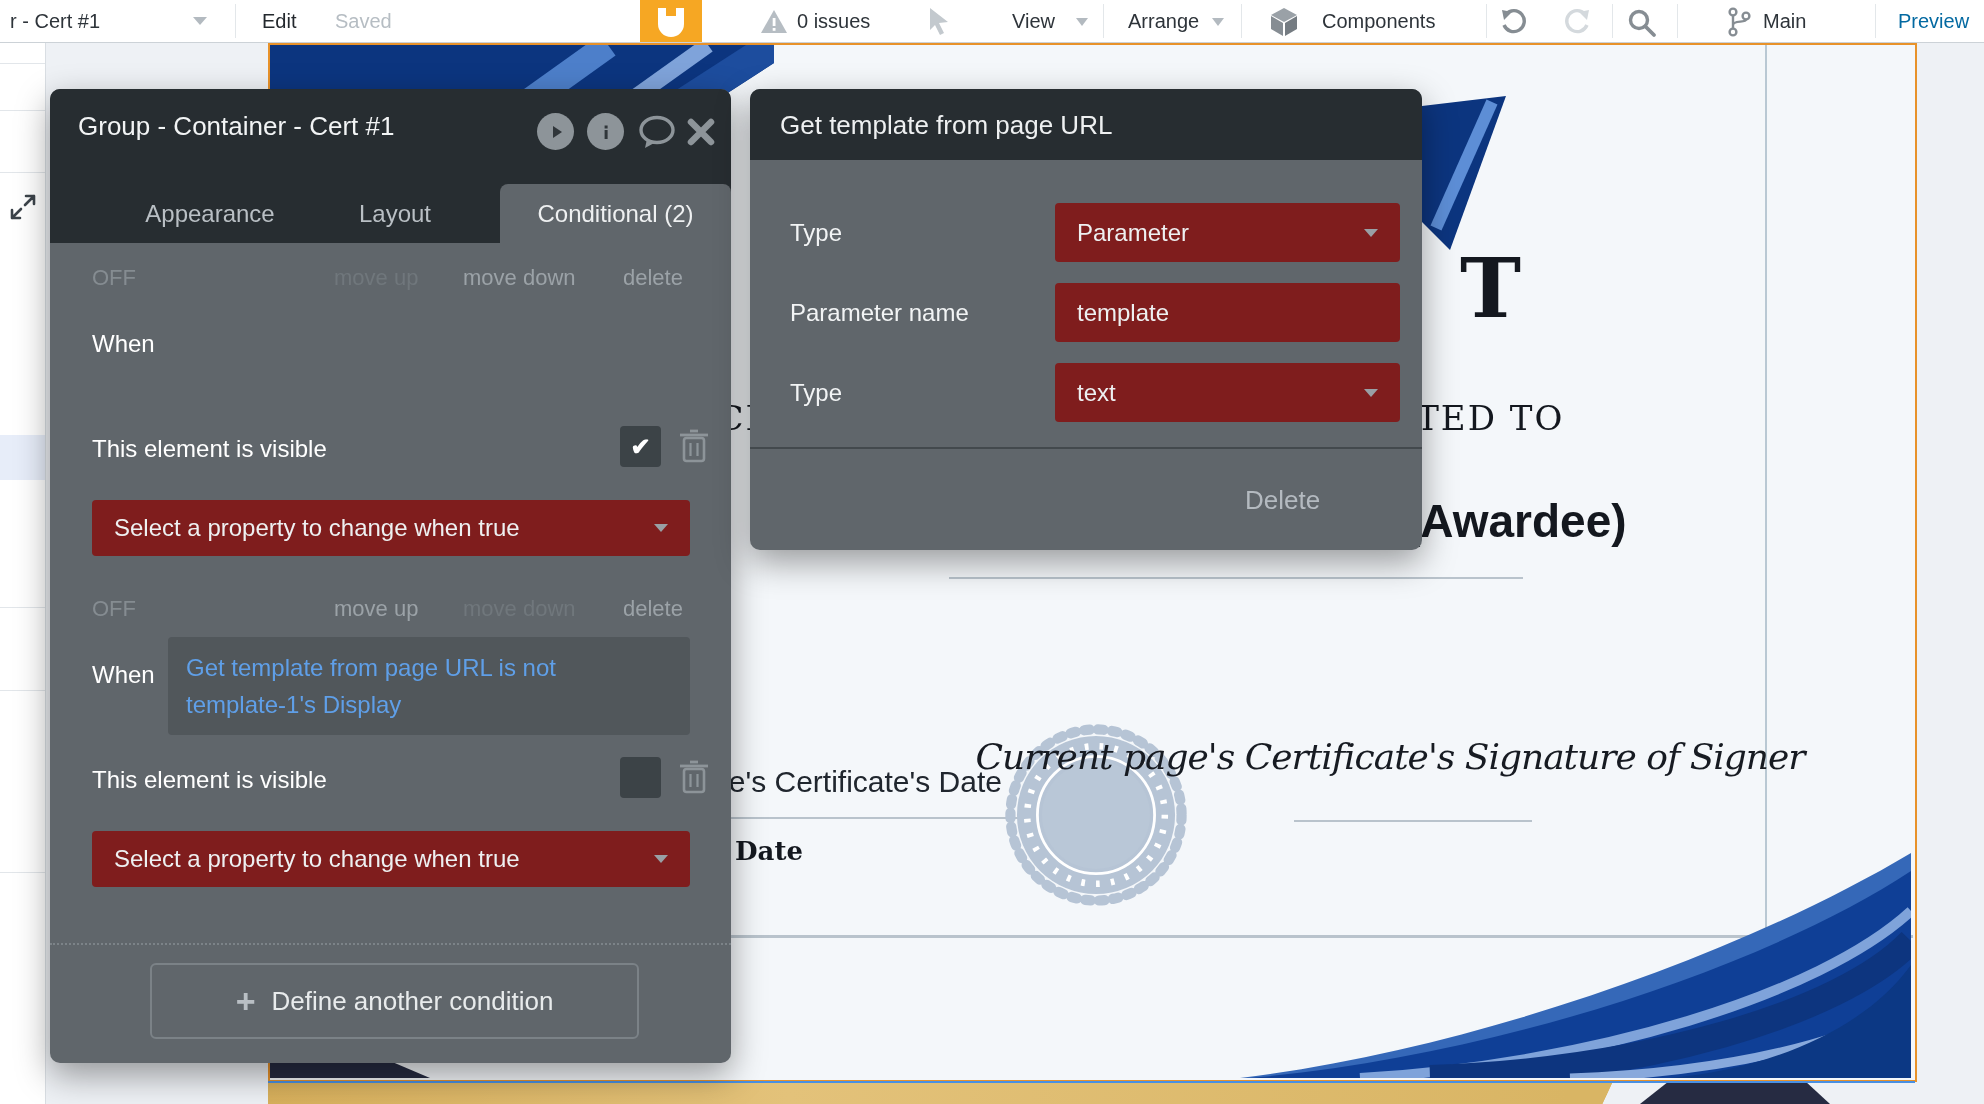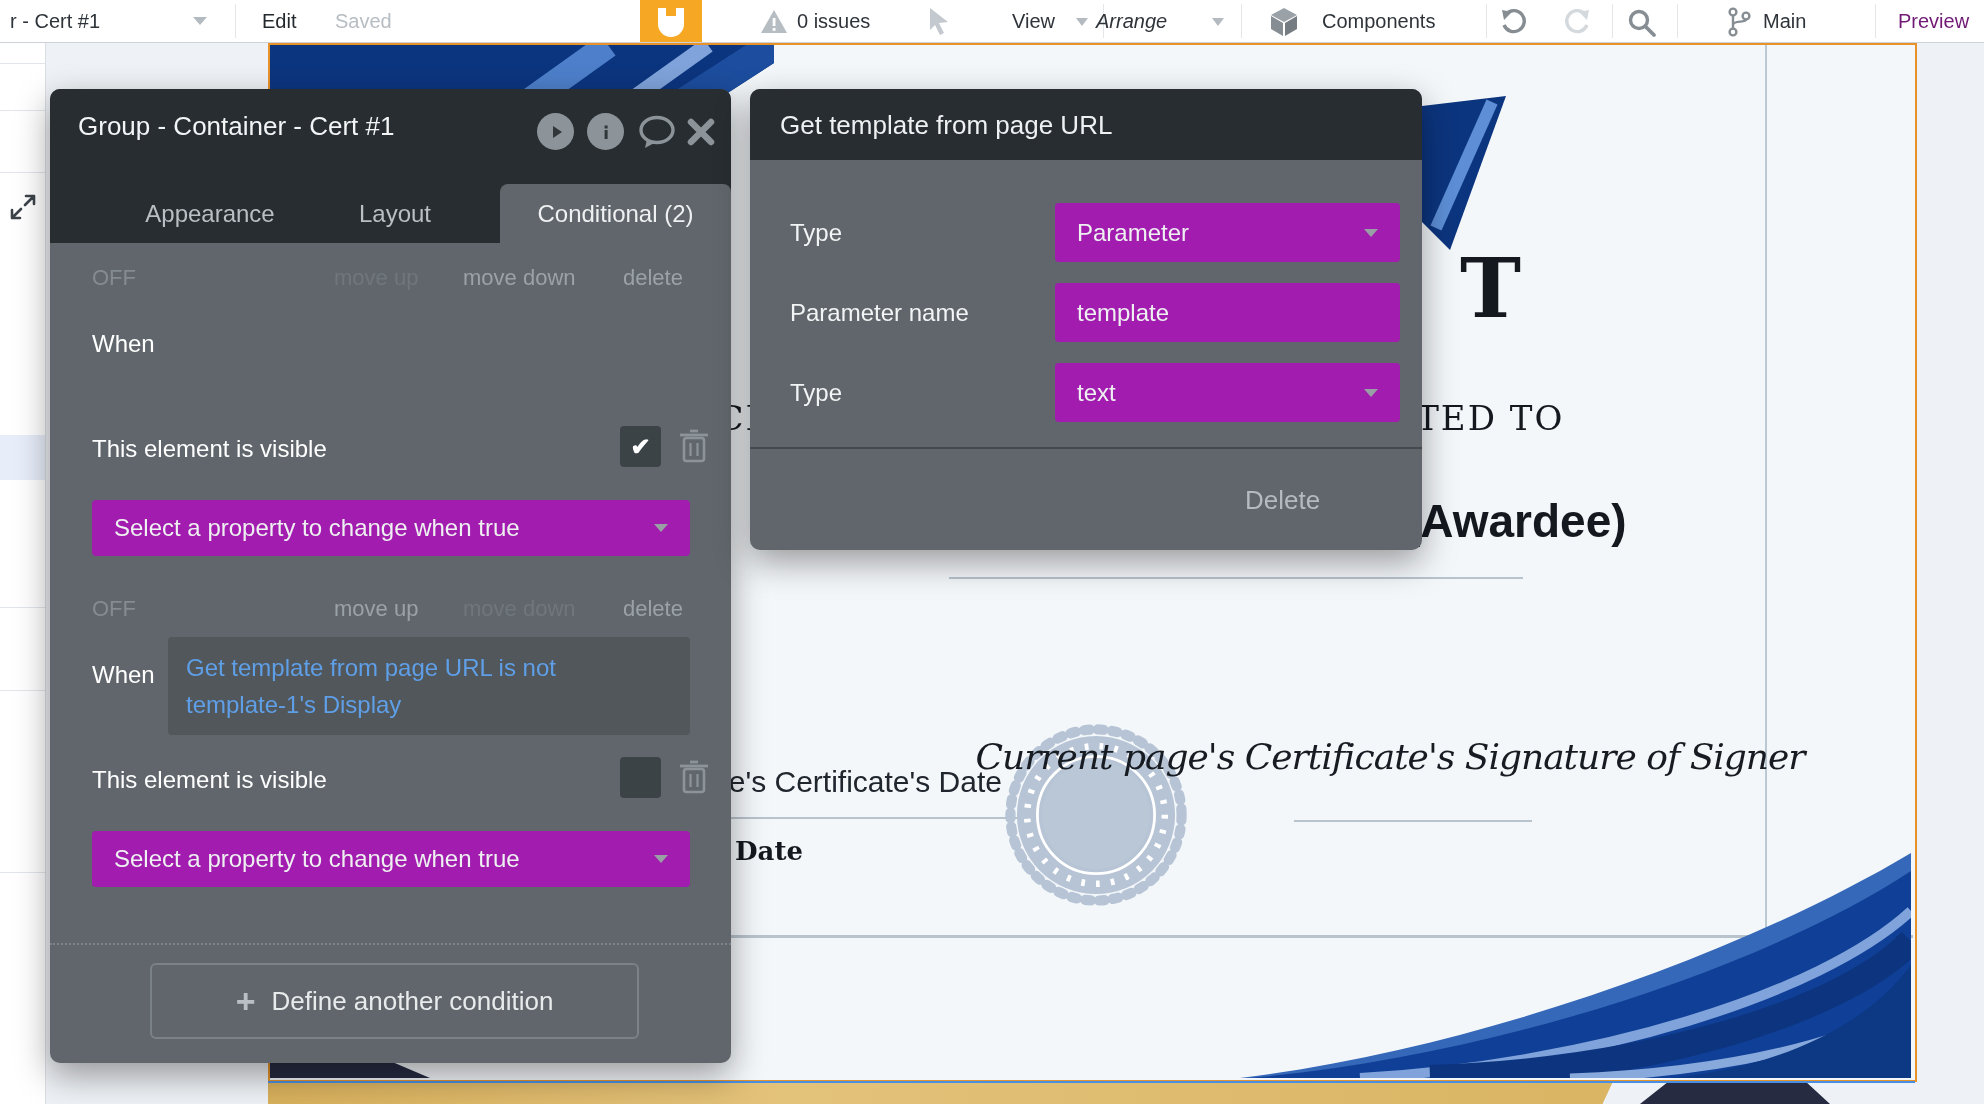--- a/index.html
+++ b/index.html
@@ -35,21 +35,21 @@
   .lbl-w{font-size:24px;color:#ffffff;}
   .lbl-off{font-size:22px;color:#858c91;}
   .lnk{font-size:22px;color:#9ba2a7;}
   .lnk-dim{color:#70777c;}
   .whenbox{background:#51575b;border-radius:4px;padding:12px 18px;font-size:24px;line-height:37px;}
   .orange{color:#f2a33c;}
   .blue{color:#5f9fe8;}
   .morechip{display:inline-block;border:2px dashed #9aa1a6;border-radius:6px;color:#c9ced2;
             padding:0 8px;margin-left:2px;font-size:22px;line-height:30px;}
   .checkbox{width:41px;height:41px;background:#3c4347;border-radius:4px;display:flex;align-items:center;justify-content:center;}
-  .dd{background:#a21caf;border-radius:4px;display:flex;align-items:center;}
+  .dd{background:#7f1d1d;border-radius:4px;display:flex;align-items:center;}
   .dd span{font-size:24px;color:#eef0f1;margin-left:22px;}
   .dd .caret{position:absolute;right:22px;border-top-color:#99a0a5;}
   .dotted{border-top:2px dotted #7c8388;}
   .definebtn{border:2px solid #7b8287;border-radius:6px;color:#e8ebec;font-size:26px;
              display:flex;align-items:center;justify-content:center;gap:16px;}
   .plus{color:#b9bfc4;font-size:34px;font-weight:700;line-height:1;}
   .popup{left:750px;top:89px;width:672px;height:461px;background:#60666b;border-radius:10px;
          box-shadow:0 12px 34px rgba(0,0,0,.38);z-index:30;}
   .popup-head{left:0;top:0;width:672px;height:71px;background:#272d31;border-radius:10px 10px 0 0;}
   .flabel{font-size:24px;color:#f2f4f5;}
@@ -170,21 +170,21 @@
   </div>
   <div class="abs tb-text" style="left:797px;">0 issues</div>
   <div class="abs" style="left:926px;top:7px;">
     <svg width="26" height="28" viewBox="0 0 26 28">
       <path d="M4 1 L22 15 L13 16 L18 26 L14 28 L9 18 L4 23 Z" fill="#c3c9ce"></path>
     </svg>
   </div>
   <div class="abs tb-text" style="left:1012px;">View</div>
   <div class="abs caret" style="left:1076px;top:18px;border-left-width:6px;border-right-width:6px;"></div>
   <div class="abs tb-div" style="left:1103px;"></div>
-  <div class="abs tb-text" style="left:1096px;font-style:italic;">Arrange</div>
+  <div class="abs tb-text" style="left:1128px;">Arrange</div>
   <div class="abs caret" style="left:1212px;top:18px;border-left-width:6px;border-right-width:6px;"></div>
   <div class="abs tb-div" style="left:1241px;"></div>
   <div class="abs" style="left:1268px;top:6px;">
     <svg width="32" height="32" viewBox="0 0 32 32">
       <polygon points="16,2 29,9 16,16 3,9" fill="#9aa1a7"></polygon>
       <polygon points="3,10 15,17 15,30 3,23" fill="#868d93"></polygon>
       <polygon points="29,10 17,17 17,30 29,23" fill="#757c82"></polygon>
     </svg>
   </div>
   <div class="abs tb-text" style="left:1322px;">Components</div>
@@ -212,21 +212,21 @@
   <div class="abs" style="left:1726px;top:7px;">
     <svg width="26" height="30" viewBox="0 0 26 30">
       <circle cx="7" cy="5" r="3.4" fill="none" stroke="#868d93" stroke-width="2.4"></circle>
       <circle cx="7" cy="25" r="3.4" fill="none" stroke="#868d93" stroke-width="2.4"></circle>
       <circle cx="20" cy="9" r="3.4" fill="none" stroke="#868d93" stroke-width="2.4"></circle>
       <path d="M7 9 v12 M7 18 C 7 13 20 16 20 12.5" fill="none" stroke="#868d93" stroke-width="2.4"></path>
     </svg>
   </div>
   <div class="abs tb-text" style="left:1763px;">Main</div>
   <div class="abs tb-div" style="left:1875px;"></div>
-  <div class="abs tb-text" style="left:1898px;color:#701a75;">Preview</div>
+  <div class="abs tb-text" style="left:1898px;color:#0369a1;">Preview</div>
 </div>
 
 <div class="abs panel">
   <div class="abs panel-head">
     <div class="abs ptitle">Group - Container - Cert #1</div>
     <div class="abs icon-circ" style="left:487px;top:24px;">
       <svg width="16" height="16" viewBox="0 0 16 16">
             <polygon points="5,2 14,8 5,14" fill="#30363a"></polygon>
           </svg>
     </div>

